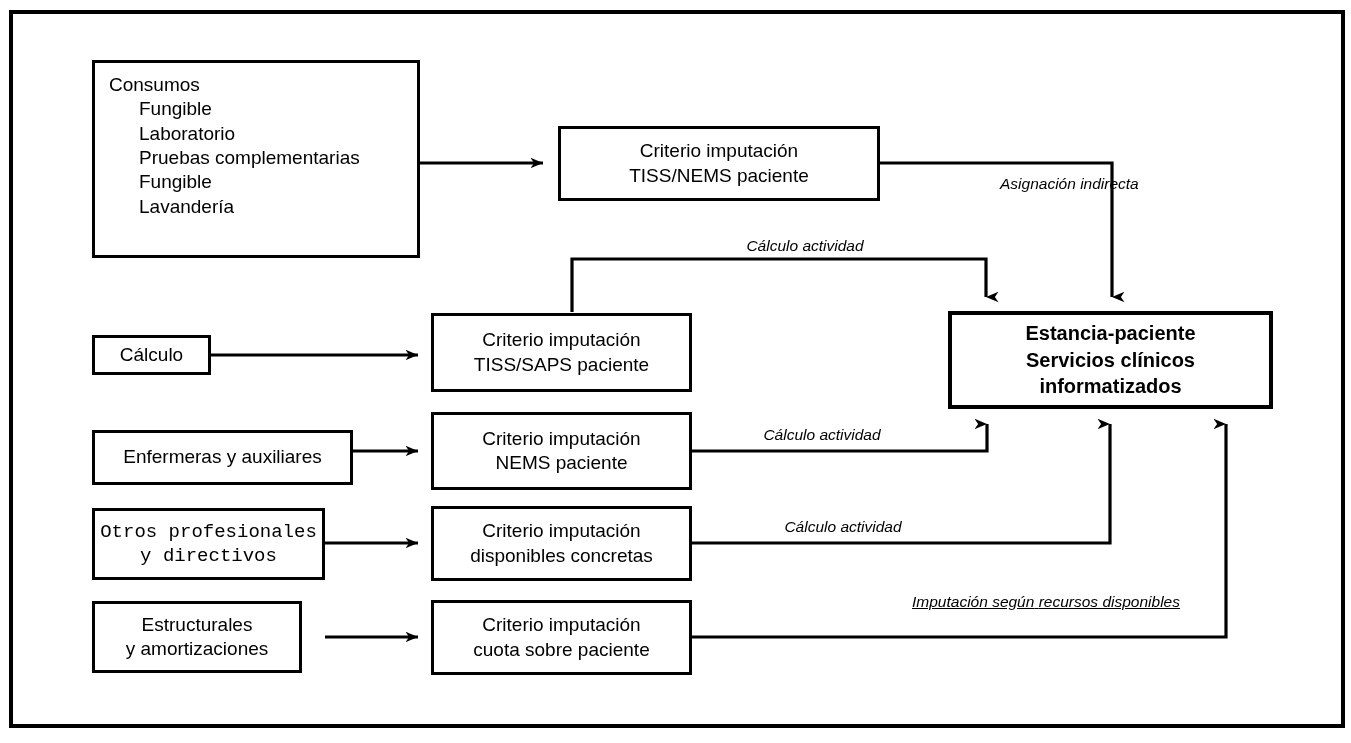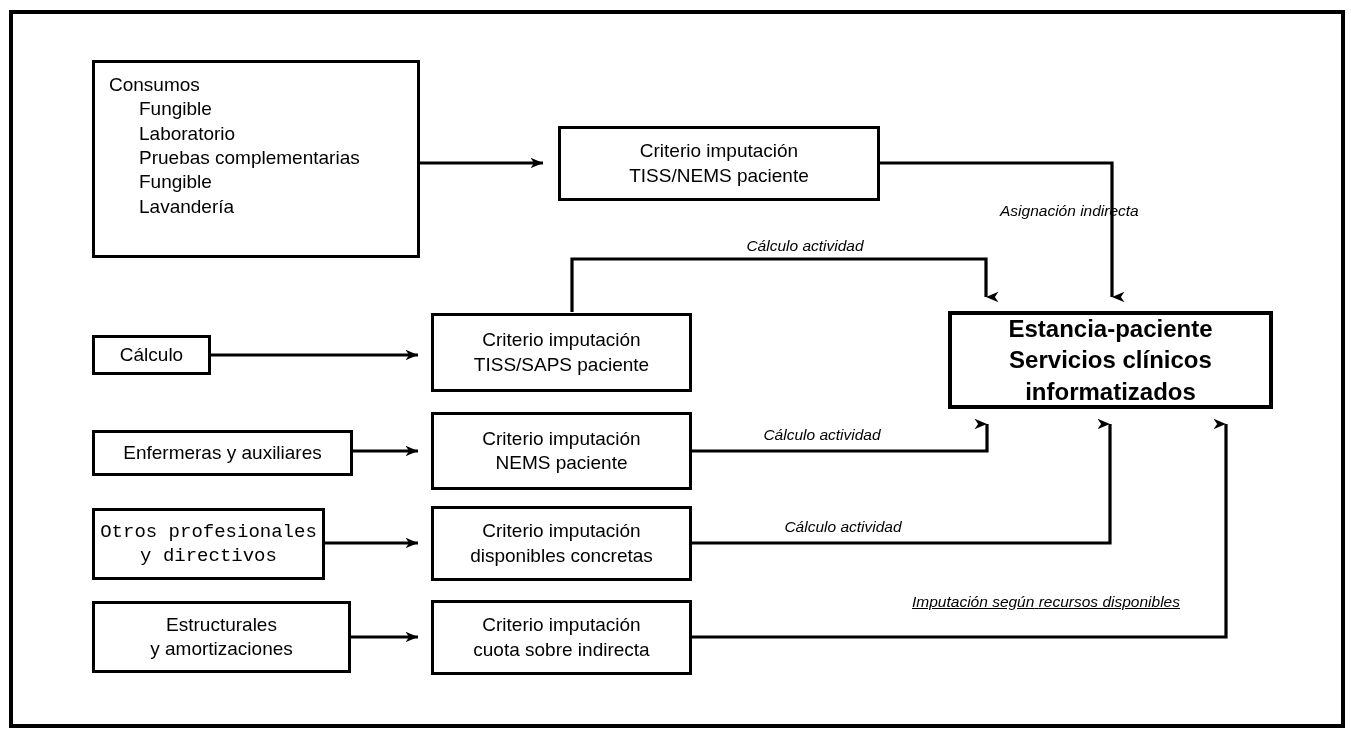--- a/index.html
+++ b/index.html
@@ -5,21 +5,21 @@
   html,body{margin:0;padding:0;background:#ffffff;}
   body{width:1351px;height:743px;overflow:hidden;
        font-family:"Liberation Sans","DejaVu Sans",sans-serif;color:#000;}
   #canvas{position:relative;width:1351px;height:743px;}
   #frame{position:absolute;left:9px;top:10px;width:1336px;height:718px;
          border:4px solid #000;box-sizing:border-box;}
   .box{position:absolute;border:3px solid #000;background:#fff;box-sizing:border-box;
        display:flex;flex-direction:column;align-items:center;justify-content:center;
        font-size:19px;line-height:1.28;text-align:center;z-index:3;}
   .box.left-align{align-items:flex-start;justify-content:flex-start;text-align:left;}
-  .box.main{border-width:4px;font-weight:bold;font-size:24px;line-height:1.32;}
+  .box.main{border-width:4px;font-weight:bold;font-size:20px;line-height:1.32;}
   .box .ln{display:block;white-space:nowrap;}
   .box .ln.indent{padding-left:30px;}
   .lbl{position:absolute;font-style:italic;font-size:15.5px;line-height:1.3;
        text-align:center;white-space:nowrap;z-index:4;background:transparent;}
   svg.wires{position:absolute;left:0;top:0;width:1351px;height:743px;z-index:2;}
 </style>
 </head>
 <body>
 
 <div id="canvas">
@@ -85,50 +85,50 @@
 
   <div class="box" style="left:92px;top:335px;width:119px;height:40px;">
     <span class="ln">Cálculo</span>
   </div>
 
   <div class="box" style="left:431px;top:313px;width:261px;height:79px;">
     <span class="ln">Criterio imputación</span>
     <span class="ln">TISS/SAPS paciente</span>
   </div>
 
-  <div class="box" style="left:92px;top:430px;width:261px;height:46px;">
+  <div class="box" style="left:92px;top:430px;width:261px;height:55px;">
     <span class="ln">Enfermeras y auxiliares</span>
   </div>
 
   <div class="box" style="left:431px;top:412px;width:261px;height:78px;">
     <span class="ln">Criterio imputación</span>
     <span class="ln">NEMS paciente</span>
   </div>
 
   <div class="box" style="left:92px;top:508px;width:233px;height:72px;font-family:Liberation Mono, monospace;">
     <span class="ln">Otros profesionales</span>
     <span class="ln">y directivos</span>
   </div>
 
   <div class="box" style="left:431px;top:506px;width:261px;height:75px;">
     <span class="ln">Criterio imputación</span>
     <span class="ln">disponibles concretas</span>
   </div>
 
-  <div class="box" style="left:92px;top:601px;width:259px;height:72px;">
+  <div class="box" style="left:92px;top:601px;width:210px;height:72px;">
     <span class="ln">Estructurales</span>
     <span class="ln">y amortizaciones</span>
   </div>
 
   <div class="box" style="left:431px;top:600px;width:261px;height:75px;">
     <span class="ln">Criterio imputación</span>
-    <span class="ln">cuota sobre indirecta</span>
+    <span class="ln">cuota sobre paciente</span>
   </div>
 
-  <div class="lbl" style="left:1000px;top:174px;width:108px;text-align:center;margin-top:27px;">
+  <div class="lbl" style="left:1000px;top:174px;width:108px;text-align:center;">
     <span class="ln">Asignación</span>
     <span class="ln">indirecta</span>
   </div>
 
   <div class="lbl" style="left:725px;top:236px;width:160px;">
     <span class="ln">Cálculo actividad</span>
   </div>
 
   <div class="lbl" style="left:742px;top:425px;width:160px;">
     <span class="ln">Cálculo actividad</span>

